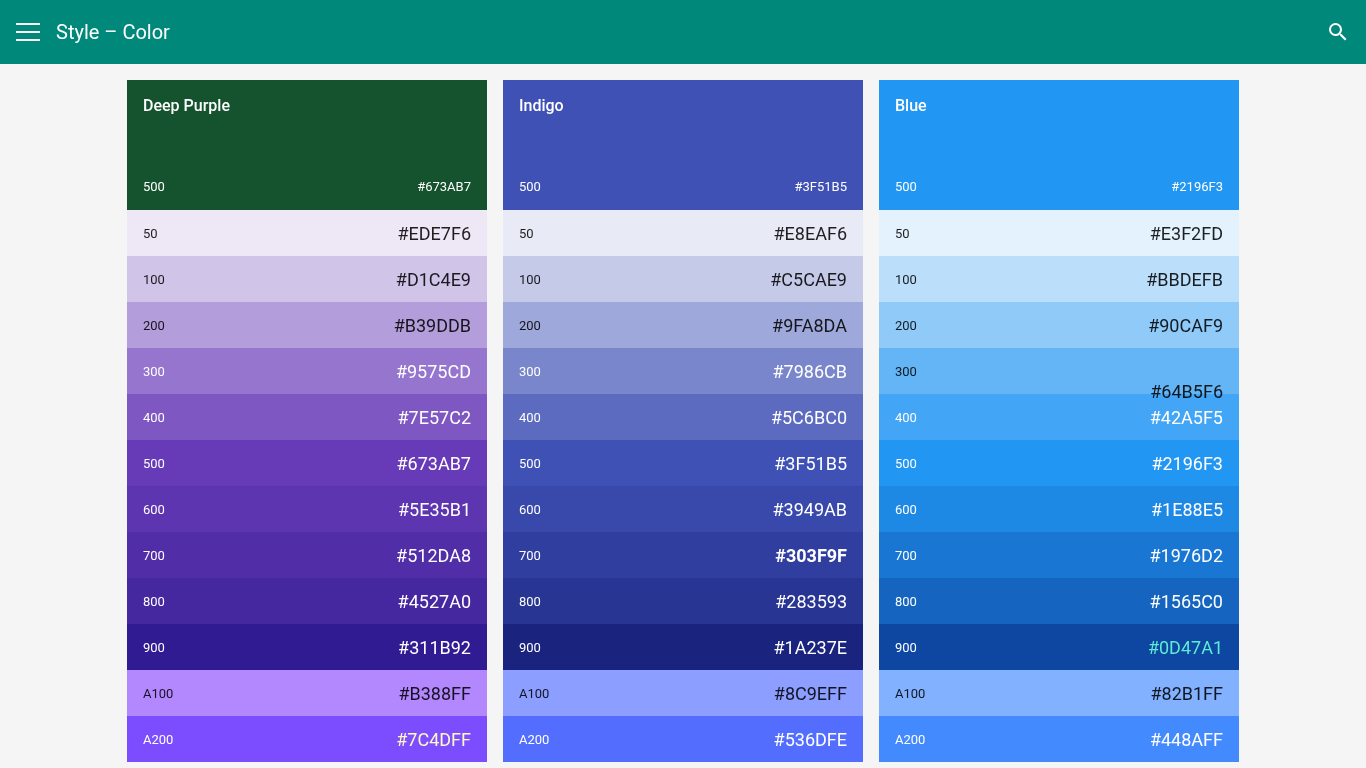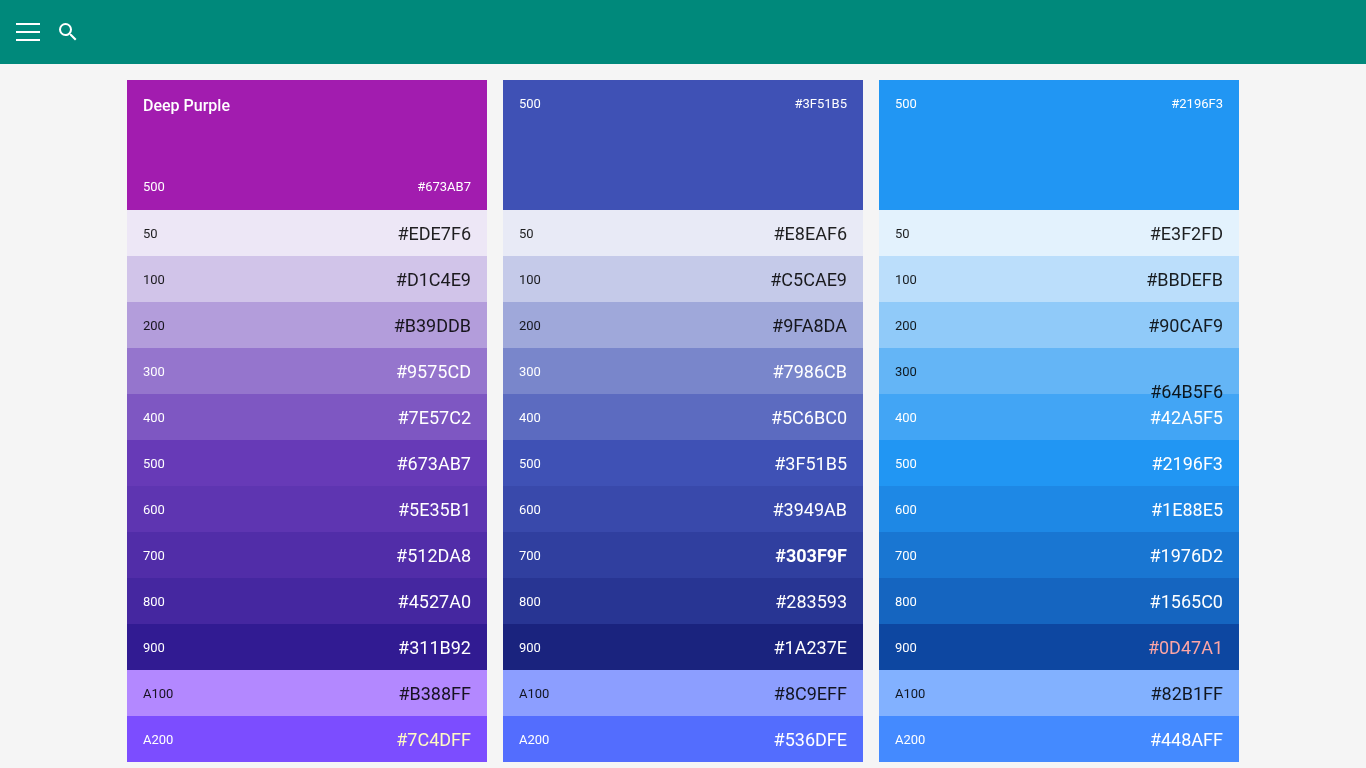--- a/index.html
+++ b/index.html
@@ -75,29 +75,30 @@
   </style>
 </head>
 <body>
 
 <header class="header">
   <div class="header-menu-icon">
     <span></span>
       <span></span>
       <span></span>
   </div>
+  <span class="header-title">Style  –  Color</span>
   <svg class="header-search-icon" viewBox="0 0 24 24" fill="white">
     <path d="M15.5 14h-.79l-.28-.27A6.471 6.471 0 0 0 16 9.5 6.5 6.5 0 1 0 9.5 16c1.61 0 3.09-.59 4.23-1.57l.27.28v.79l5 4.99L20.49 19l-4.99-5zm-6 0C7.01 14 5 11.99 5 9.5S7.01 5 9.5 5 14 7.01 14 9.5 11.99 14 9.5 14z"></path>
   </svg>
 </header>
 
 <div class="content" id="color-grid">
 
 <div class="color-column">
-      <div class="color-hero" style="background-color: #a21caf;">
+      <div class="color-hero" style="background-color: #14532d;">
         <span class="color-hero-name">Deep Purple</span>
         <div class="color-hero-row">
           <span class="color-hero-weight">500</span>
           <span class="color-hero-hex">#673AB7</span>
         </div>
       </div>
       <div class="color-swatch" style="background-color: rgb(237, 231, 246);">
         <span class="swatch-weight" style="color: rgba(0, 0, 0, 0.87);">50</span>
         <span class="swatch-hex" style="color: rgba(0, 0, 0, 0.87);">#EDE7F6</span>
       </div>
@@ -141,20 +142,21 @@
         <span class="swatch-weight" style="color: rgba(0, 0, 0, 0.87);">A100</span>
         <span class="swatch-hex" style="color: rgba(0, 0, 0, 0.87);">#B388FF</span>
       </div>
       <div class="color-swatch" style="background-color: rgb(124, 77, 255);">
         <span class="swatch-weight" style="color: white;">A200</span>
         <span class="swatch-hex" style="color: #fef9c3;">#7C4DFF</span>
       </div>
     </div>
     <div class="color-column">
       <div class="color-hero" style="background-color: rgb(63, 81, 181);">
+        <span class="color-hero-name">Indigo</span>
         <div class="color-hero-row">
           <span class="color-hero-weight">500</span>
           <span class="color-hero-hex">#3F51B5</span>
         </div>
       </div>
       <div class="color-swatch" style="background-color: rgb(232, 234, 246);">
         <span class="swatch-weight" style="color: rgba(0, 0, 0, 0.87);">50</span>
         <span class="swatch-hex" style="color: rgba(0, 0, 0, 0.87);">#E8EAF6</span>
       </div>
       <div class="color-swatch" style="background-color: rgb(197, 202, 233);">
@@ -197,20 +199,21 @@
         <span class="swatch-weight" style="color: rgba(0, 0, 0, 0.87);">A100</span>
         <span class="swatch-hex" style="color: rgba(0, 0, 0, 0.87);">#8C9EFF</span>
       </div>
       <div class="color-swatch" style="background-color: rgb(83, 109, 254);">
         <span class="swatch-weight" style="color: white;">A200</span>
         <span class="swatch-hex" style="color: white;">#536DFE</span>
       </div>
     </div>
     <div class="color-column">
       <div class="color-hero" style="background-color: rgb(33, 150, 243);">
+        <span class="color-hero-name">Blue</span>
         <div class="color-hero-row">
           <span class="color-hero-weight">500</span>
           <span class="color-hero-hex">#2196F3</span>
         </div>
       </div>
       <div class="color-swatch" style="background-color: rgb(227, 242, 253);">
         <span class="swatch-weight" style="color: rgba(0, 0, 0, 0.87);">50</span>
         <span class="swatch-hex" style="color: rgba(0, 0, 0, 0.87);">#E3F2FD</span>
       </div>
       <div class="color-swatch" style="background-color: rgb(187, 222, 251);">
@@ -240,21 +243,21 @@
       <div class="color-swatch" style="background-color: rgb(25, 118, 210);">
         <span class="swatch-weight" style="color: white;">700</span>
         <span class="swatch-hex" style="color: white;">#1976D2</span>
       </div>
       <div class="color-swatch" style="background-color: rgb(21, 101, 192);">
         <span class="swatch-weight" style="color: white;">800</span>
         <span class="swatch-hex" style="color: white;">#1565C0</span>
       </div>
       <div class="color-swatch" style="background-color: rgb(13, 71, 161);">
         <span class="swatch-weight" style="color: white;">900</span>
-        <span class="swatch-hex" style="color: #fca5a5;">#0D47A1</span>
+        <span class="swatch-hex" style="color: #5eead4;">#0D47A1</span>
       </div>
       <div class="color-swatch" style="background-color: rgb(130, 177, 255);">
         <span class="swatch-weight" style="color: rgba(0, 0, 0, 0.87);">A100</span>
         <span class="swatch-hex" style="color: rgba(0, 0, 0, 0.87);">#82B1FF</span>
       </div>
       <div class="color-swatch" style="background-color: rgb(68, 138, 255);">
         <span class="swatch-weight" style="color: white;">A200</span>
         <span class="swatch-hex" style="color: white;">#448AFF</span>
       </div>
     </div>

